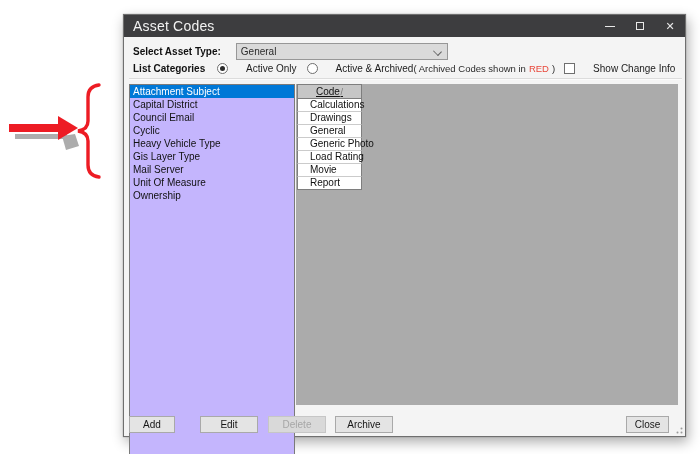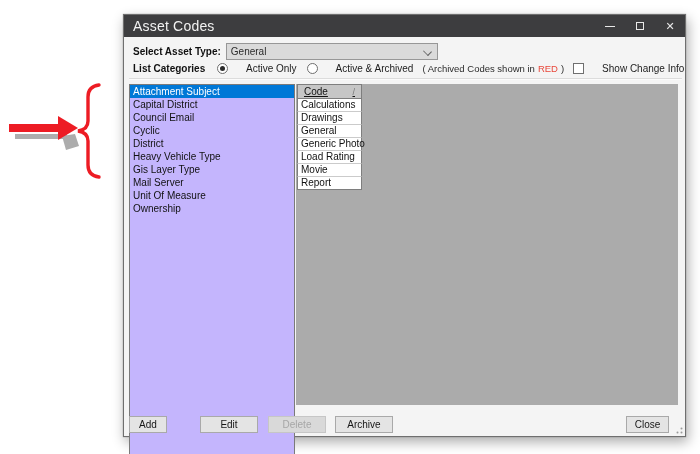--- a/index.html
+++ b/index.html
@@ -23,41 +23,41 @@
     position:absolute;left:0;top:0;right:0;height:22px;background:#3D3D3F;
     display:flex;align-items:center;color:#F2F2F2;
   }
   .titlebar .title{font-size:14px;padding-left:9px;letter-spacing:.2px;}
   .win-controls{margin-left:auto;display:flex;height:100%;}
   .win-btn{width:30px;height:100%;display:flex;align-items:center;justify-content:center;color:#E8E8E8;font-size:11px;cursor:pointer;}
   .min-glyph{display:block;width:10px;height:1px;background:#E8E8E8;}
   .max-glyph{display:block;width:8px;height:8px;border:1px solid #E8E8E8;box-sizing:border-box;}
 
   
-  .row1{position:absolute;left:9px;top:27px;right:9px;height:18px;display:flex;align-items:center;}
+  .row1{position:absolute;left:9px;top:27px;right:9px;height:18px;display:flex;align-items:center;gap:10px;}
   .lbl-bold{font-size:10px;font-weight:bold;color:#111;white-space:nowrap;}
   .dropdown{
     position:relative;margin-left:5px;width:212px;height:17px;box-sizing:border-box;
     background:#DADADA;border:1px solid #979797;display:flex;align-items:center;cursor:pointer;
   }
   .dropdown .dd-value{font-size:10px;color:#2b2b2b;padding-left:4px;}
   .dd-chevron{
     position:absolute;right:6px;top:4px;width:6px;height:6px;
     border-right:1.4px solid #606060;border-bottom:1.4px solid #606060;
     transform:rotate(45deg) scaleY(.8);
   }
 
   
   .row2{position:absolute;left:9px;top:45px;right:6px;height:17px;display:flex;align-items:center;white-space:nowrap;}
   .row2 .lbl-bold{flex:0 0 84px;}
   .radio{width:11px;height:11px;border:1px solid #6F6F6F;border-radius:50%;background:#fff;box-sizing:border-box;display:inline-flex;align-items:center;justify-content:center;cursor:pointer;flex:0 0 auto;}
   .radio .dot{width:5px;height:5px;border-radius:50%;background:#2b2b2b;}
   .opt-label{font-size:10px;color:#1c1c1c;margin-left:18px;cursor:pointer;}
   .gap10{margin-left:10px;}
-  .note{font-size:9.5px;color:#2b2b2b;margin-left:9px;}
+  .note{font-size:9.5px;color:#2b2b2b;}
   .note .red{color:#E8473A;margin:0 3px;}
   .checkbox{width:11px;height:11px;border:1px solid #6F6F6F;background:#fff;box-sizing:border-box;margin-left:9px;cursor:pointer;flex:0 0 auto;}
 
   .divider{position:absolute;left:5px;top:63px;width:553px;height:1px;background:#DCDCDC;border-bottom:1px solid #FBFBFB;}
 
   
   .listbox{
     position:absolute;left:5px;top:69px;width:166px;height:414px;background:#c4b5fd;
     border:1px solid #7A7A7A;box-sizing:border-box;overflow:hidden;
   }
@@ -65,26 +65,26 @@
   .list-item.selected{background:#0078D7;color:#ffffff;}
 
   
   .codes-panel{
     position:absolute;left:172px;top:69px;width:382px;height:321px;background:#ABABAB;box-sizing:border-box;
   }
   .grid{position:absolute;left:1px;top:0;width:65px;}
   .grid-header{
     height:13px;box-sizing:content-box;background:#C6C6C6;border:1px solid #7E7E7E;
     display:flex;align-items:center;justify-content:space-between;
-    font-size:10px;color:#111;padding:0 6px;cursor:pointer;text-decoration:underline;
+    font-size:10px;color:#111;padding:0 18px;cursor:pointer;text-decoration:underline;
   }
   .sort-glyph{font-size:9px;color:#7A7A7A;}
   .grid-row{
     height:12px;line-height:12px;background:#ffffff;font-size:10px;color:#111;
-    padding-left:3px;border-left:1px solid #7E7E7E;border-right:1px solid #7E7E7E;
+    padding-left:12px;border-left:1px solid #7E7E7E;border-right:1px solid #7E7E7E;
     border-bottom:1px solid #CBCBCB;cursor:pointer;white-space:nowrap;
   }
   .grid-row:last-child{border-bottom:1px solid #7E7E7E;}
 
   
   .btn{
     position:absolute;top:401px;height:17px;box-sizing:border-box;
     background:#E4E4E4;border:1px solid #A9A9A9;
     font-size:10px;color:#161616;text-align:center;line-height:15px;cursor:pointer;
   }
@@ -143,21 +143,20 @@
     <span class="opt-label">Show Change Info</span>
   </div>
 
   <div class="divider"></div>
 
   <div class="listbox">
     <div class="list-item selected">Attachment Subject</div>
     <div class="list-item">Capital District</div>
     <div class="list-item">Council Email</div>
     <div class="list-item">Cyclic</div>
-    <div class="list-item">District</div>
     <div class="list-item">Heavy Vehicle Type</div>
     <div class="list-item">Gis Layer Type</div>
     <div class="list-item">Mail Server</div>
     <div class="list-item">Unit Of Measure</div>
     <div class="list-item">Ownership</div>
   </div>
 
   <div class="codes-panel">
     <div class="grid">
       <div class="grid-header">
@@ -167,21 +166,21 @@
       <div class="grid-row">Calculations</div>
       <div class="grid-row">Drawings</div>
       <div class="grid-row">General</div>
       <div class="grid-row">Generic Photo</div>
       <div class="grid-row">Load Rating</div>
       <div class="grid-row">Movie</div>
       <div class="grid-row">Report</div>
     </div>
   </div>
 
-  <div class="btn" style="left:5px;width:38px;">Add</div>
+  <div class="btn" style="left:5px;width:46px;">Add</div>
   <div class="btn" style="left:76px;width:58px;">Edit</div>
   <div class="btn disabled" style="left:144px;width:58px;">Delete</div>
   <div class="btn" style="left:211px;width:58px;">Archive</div>
   <div class="btn" style="left:502px;width:43px;">Close</div>
 
   <svg class="grip" width="9" height="9" viewBox="0 0 9 9">
     <circle cx="7.5" cy="7.5" r="1" fill="#9A9A9A"></circle>
     <circle cx="7.5" cy="3.5" r="1" fill="#9A9A9A"></circle>
     <circle cx="3.5" cy="7.5" r="1" fill="#9A9A9A"></circle>
   </svg>

